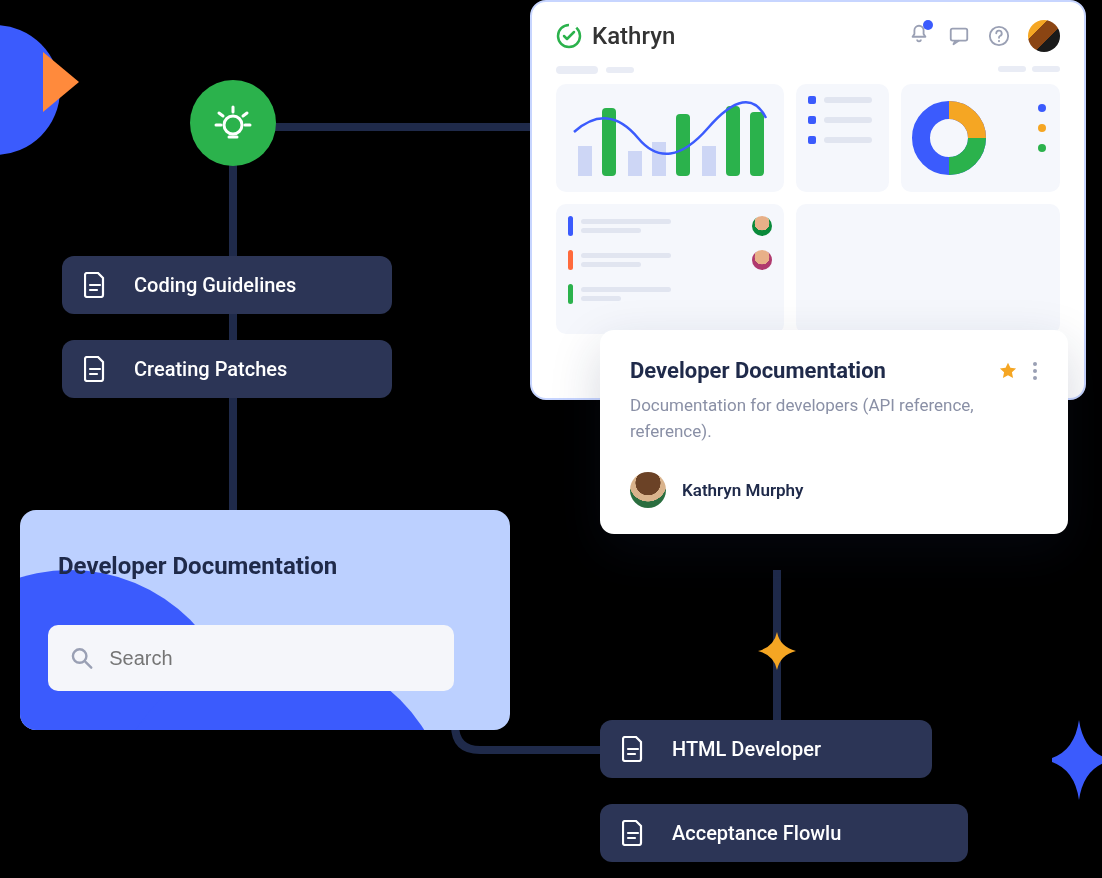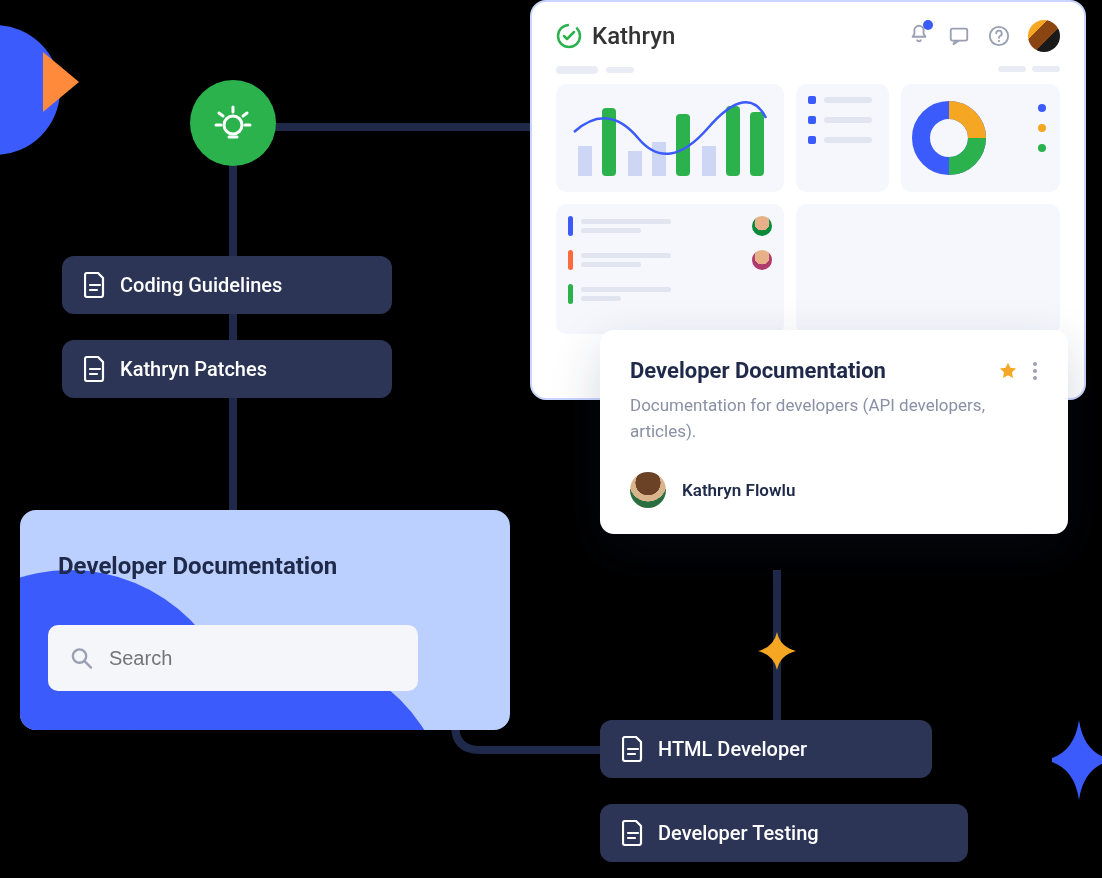--- a/index.html
+++ b/index.html
@@ -72,21 +72,21 @@
 
   
   .chip {
     position: absolute;
     background: #2c3556;
     color: #fff;
     border-radius: 12px;
     display: flex;
     align-items: center;
     padding: 16px 22px;
-    gap: 14px;
+    gap: 28px;
     font-size: 20px;
     font-weight: 500;
   }
   .chip .doc-icon {
     width: 22px; height: 26px;
     flex-shrink: 0;
   }
 
   
   .search-card {
@@ -108,21 +108,21 @@
   .search-card-title {
     position: absolute;
     top: 42px; left: 38px;
     font-size: 24px;
     font-weight: 700;
     color: #1f2a4a;
   }
   .search-input {
     position: absolute;
     top: 115px; left: 28px;
-    width: 370px; height: 66px;
+    width: 406px; height: 66px;
     background: #f5f6fa;
     border-radius: 10px;
     display: flex;
     align-items: center;
     padding: 0 22px;
     gap: 16px;
   }
   .search-input input {
     border: none;
     background: transparent;
@@ -312,39 +312,39 @@
   </svg>
   <span>Coding Guidelines</span>
 </div>
 
 <div class="chip" style="top:340px;left:62px;width:330px">
   <svg class="doc-icon" viewBox="0 0 22 26">
     <path d="M3 1 h11 l5 5 v17 a2 2 0 0 1 -2 2 h-14 a2 2 0 0 1 -2 -2 v-20 a2 2 0 0 1 2 -2 z" fill="none" stroke="#fff" stroke-width="2.2"></path>
     <line x1="6" y1="13" x2="16" y2="13" stroke="#fff" stroke-width="2.2" stroke-linecap="round"></line>
     <line x1="6" y1="18" x2="13" y2="18" stroke="#fff" stroke-width="2.2" stroke-linecap="round"></line>
   </svg>
-  <span>Kathryn Patches</span>
+  <span>Creating Patches</span>
 </div>
 
 <div class="chip" style="top:720px;left:600px;width:332px">
   <svg class="doc-icon" viewBox="0 0 22 26">
     <path d="M3 1 h11 l5 5 v17 a2 2 0 0 1 -2 2 h-14 a2 2 0 0 1 -2 -2 v-20 a2 2 0 0 1 2 -2 z" fill="none" stroke="#fff" stroke-width="2.2"></path>
     <line x1="6" y1="13" x2="16" y2="13" stroke="#fff" stroke-width="2.2" stroke-linecap="round"></line>
     <line x1="6" y1="18" x2="13" y2="18" stroke="#fff" stroke-width="2.2" stroke-linecap="round"></line>
   </svg>
   <span>HTML Developer</span>
 </div>
 
 <div class="chip" style="top:804px;left:600px;width:368px">
   <svg class="doc-icon" viewBox="0 0 22 26">
     <path d="M3 1 h11 l5 5 v17 a2 2 0 0 1 -2 2 h-14 a2 2 0 0 1 -2 -2 v-20 a2 2 0 0 1 2 -2 z" fill="none" stroke="#fff" stroke-width="2.2"></path>
     <line x1="6" y1="13" x2="16" y2="13" stroke="#fff" stroke-width="2.2" stroke-linecap="round"></line>
     <line x1="6" y1="18" x2="13" y2="18" stroke="#fff" stroke-width="2.2" stroke-linecap="round"></line>
   </svg>
-  <span>Developer Testing</span>
+  <span>Acceptance Flowlu</span>
 </div>
 
 <div class="search-card">
   <div class="blob blob1"></div>
   <div class="blob blob2"></div>
   <div class="search-card-title">Developer Documentation</div>
   <div class="search-input">
     <svg class="mag" viewBox="0 0 24 24">
       <circle cx="10" cy="10" r="7" fill="none" stroke="currentColor" stroke-width="2.5"></circle>
       <line x1="16" y1="16" x2="22" y2="22" stroke="currentColor" stroke-width="2.5" stroke-linecap="round"></line>
@@ -476,18 +476,18 @@
       <svg width="20" height="20" viewBox="0 0 24 24">
         <path d="M12 2 l2.9 6.2 6.8 0.7 -5 4.7 1.4 6.7 L12 17 5.9 20.3 7.3 13.6 2.3 8.9 9.1 8.2 Z" fill="#f5a623"></path>
       </svg>
       <svg width="6" height="20" viewBox="0 0 6 20">
         <circle cx="3" cy="3" r="2" fill="currentColor"></circle>
         <circle cx="3" cy="10" r="2" fill="currentColor"></circle>
         <circle cx="3" cy="17" r="2" fill="currentColor"></circle>
       </svg>
     </div>
   </div>
-  <div class="doc-card-desc">Documentation for developers (API developers, articles).</div>
+  <div class="doc-card-desc">Documentation for developers (API reference, reference).</div>
   <div class="doc-card-user">
     <div class="av"></div>
-    <span>Kathryn Flowlu</span>
+    <span>Kathryn Murphy</span>
   </div>
 </div>
 
 </body></html>

